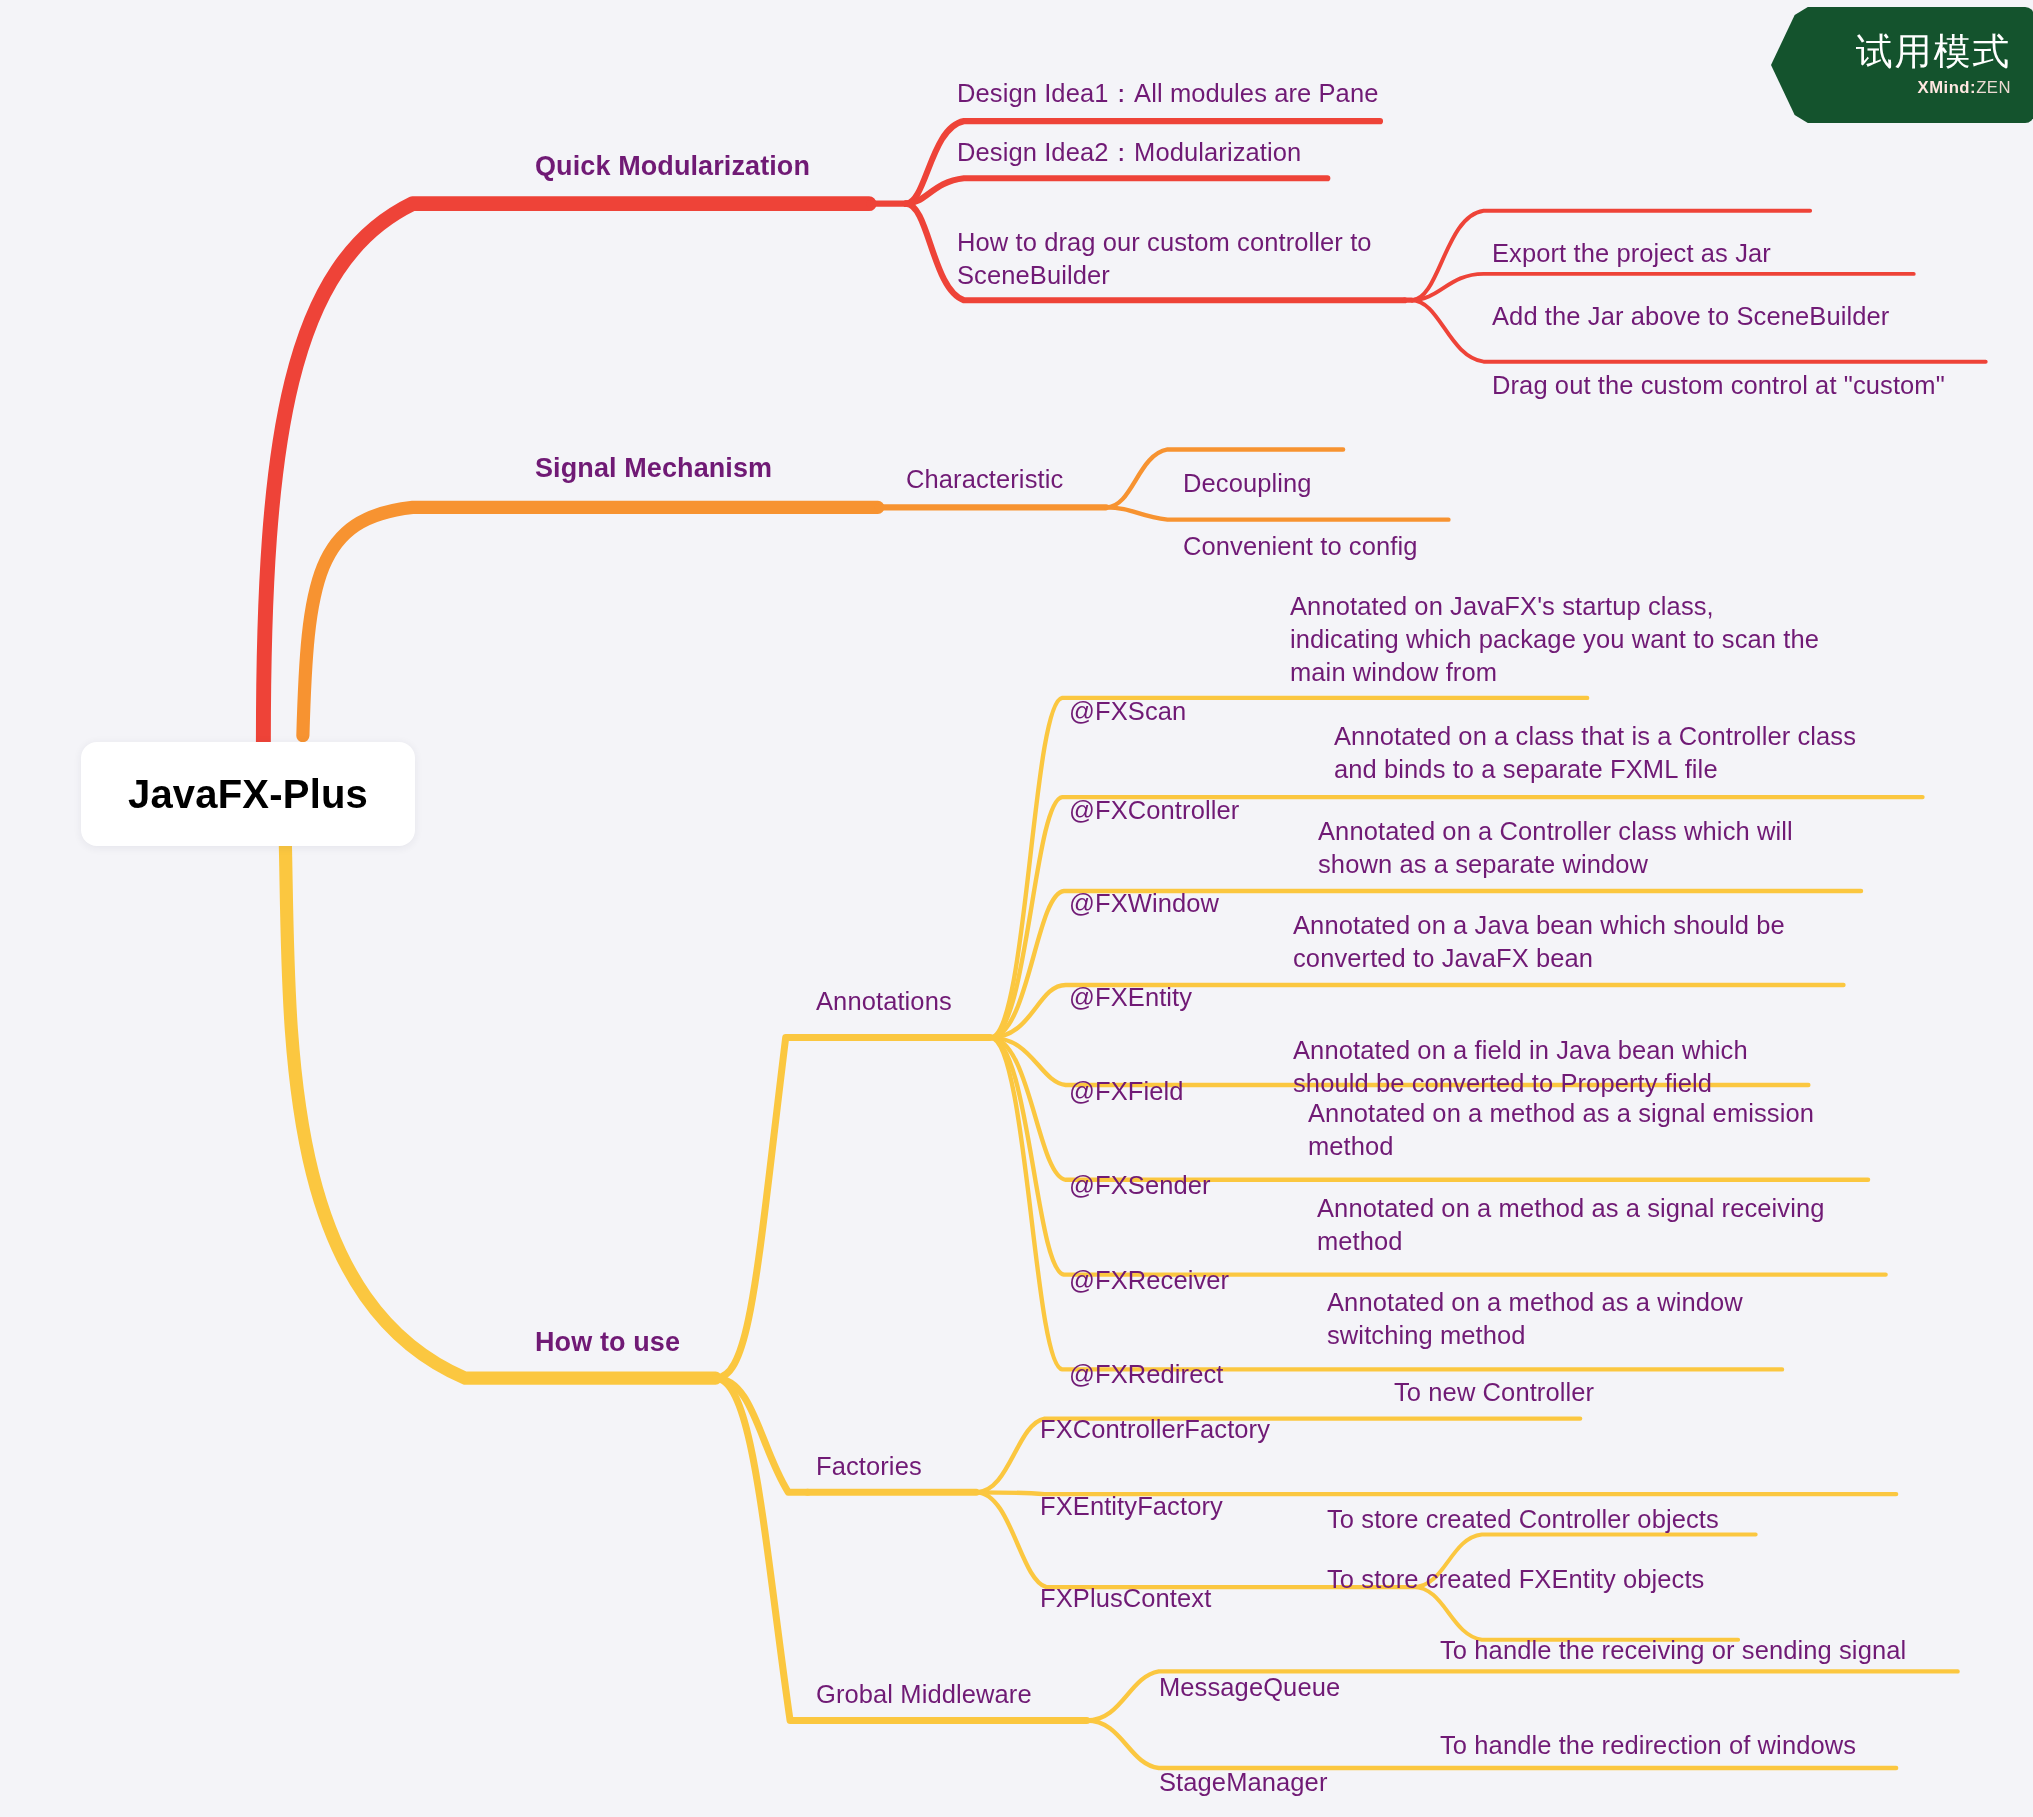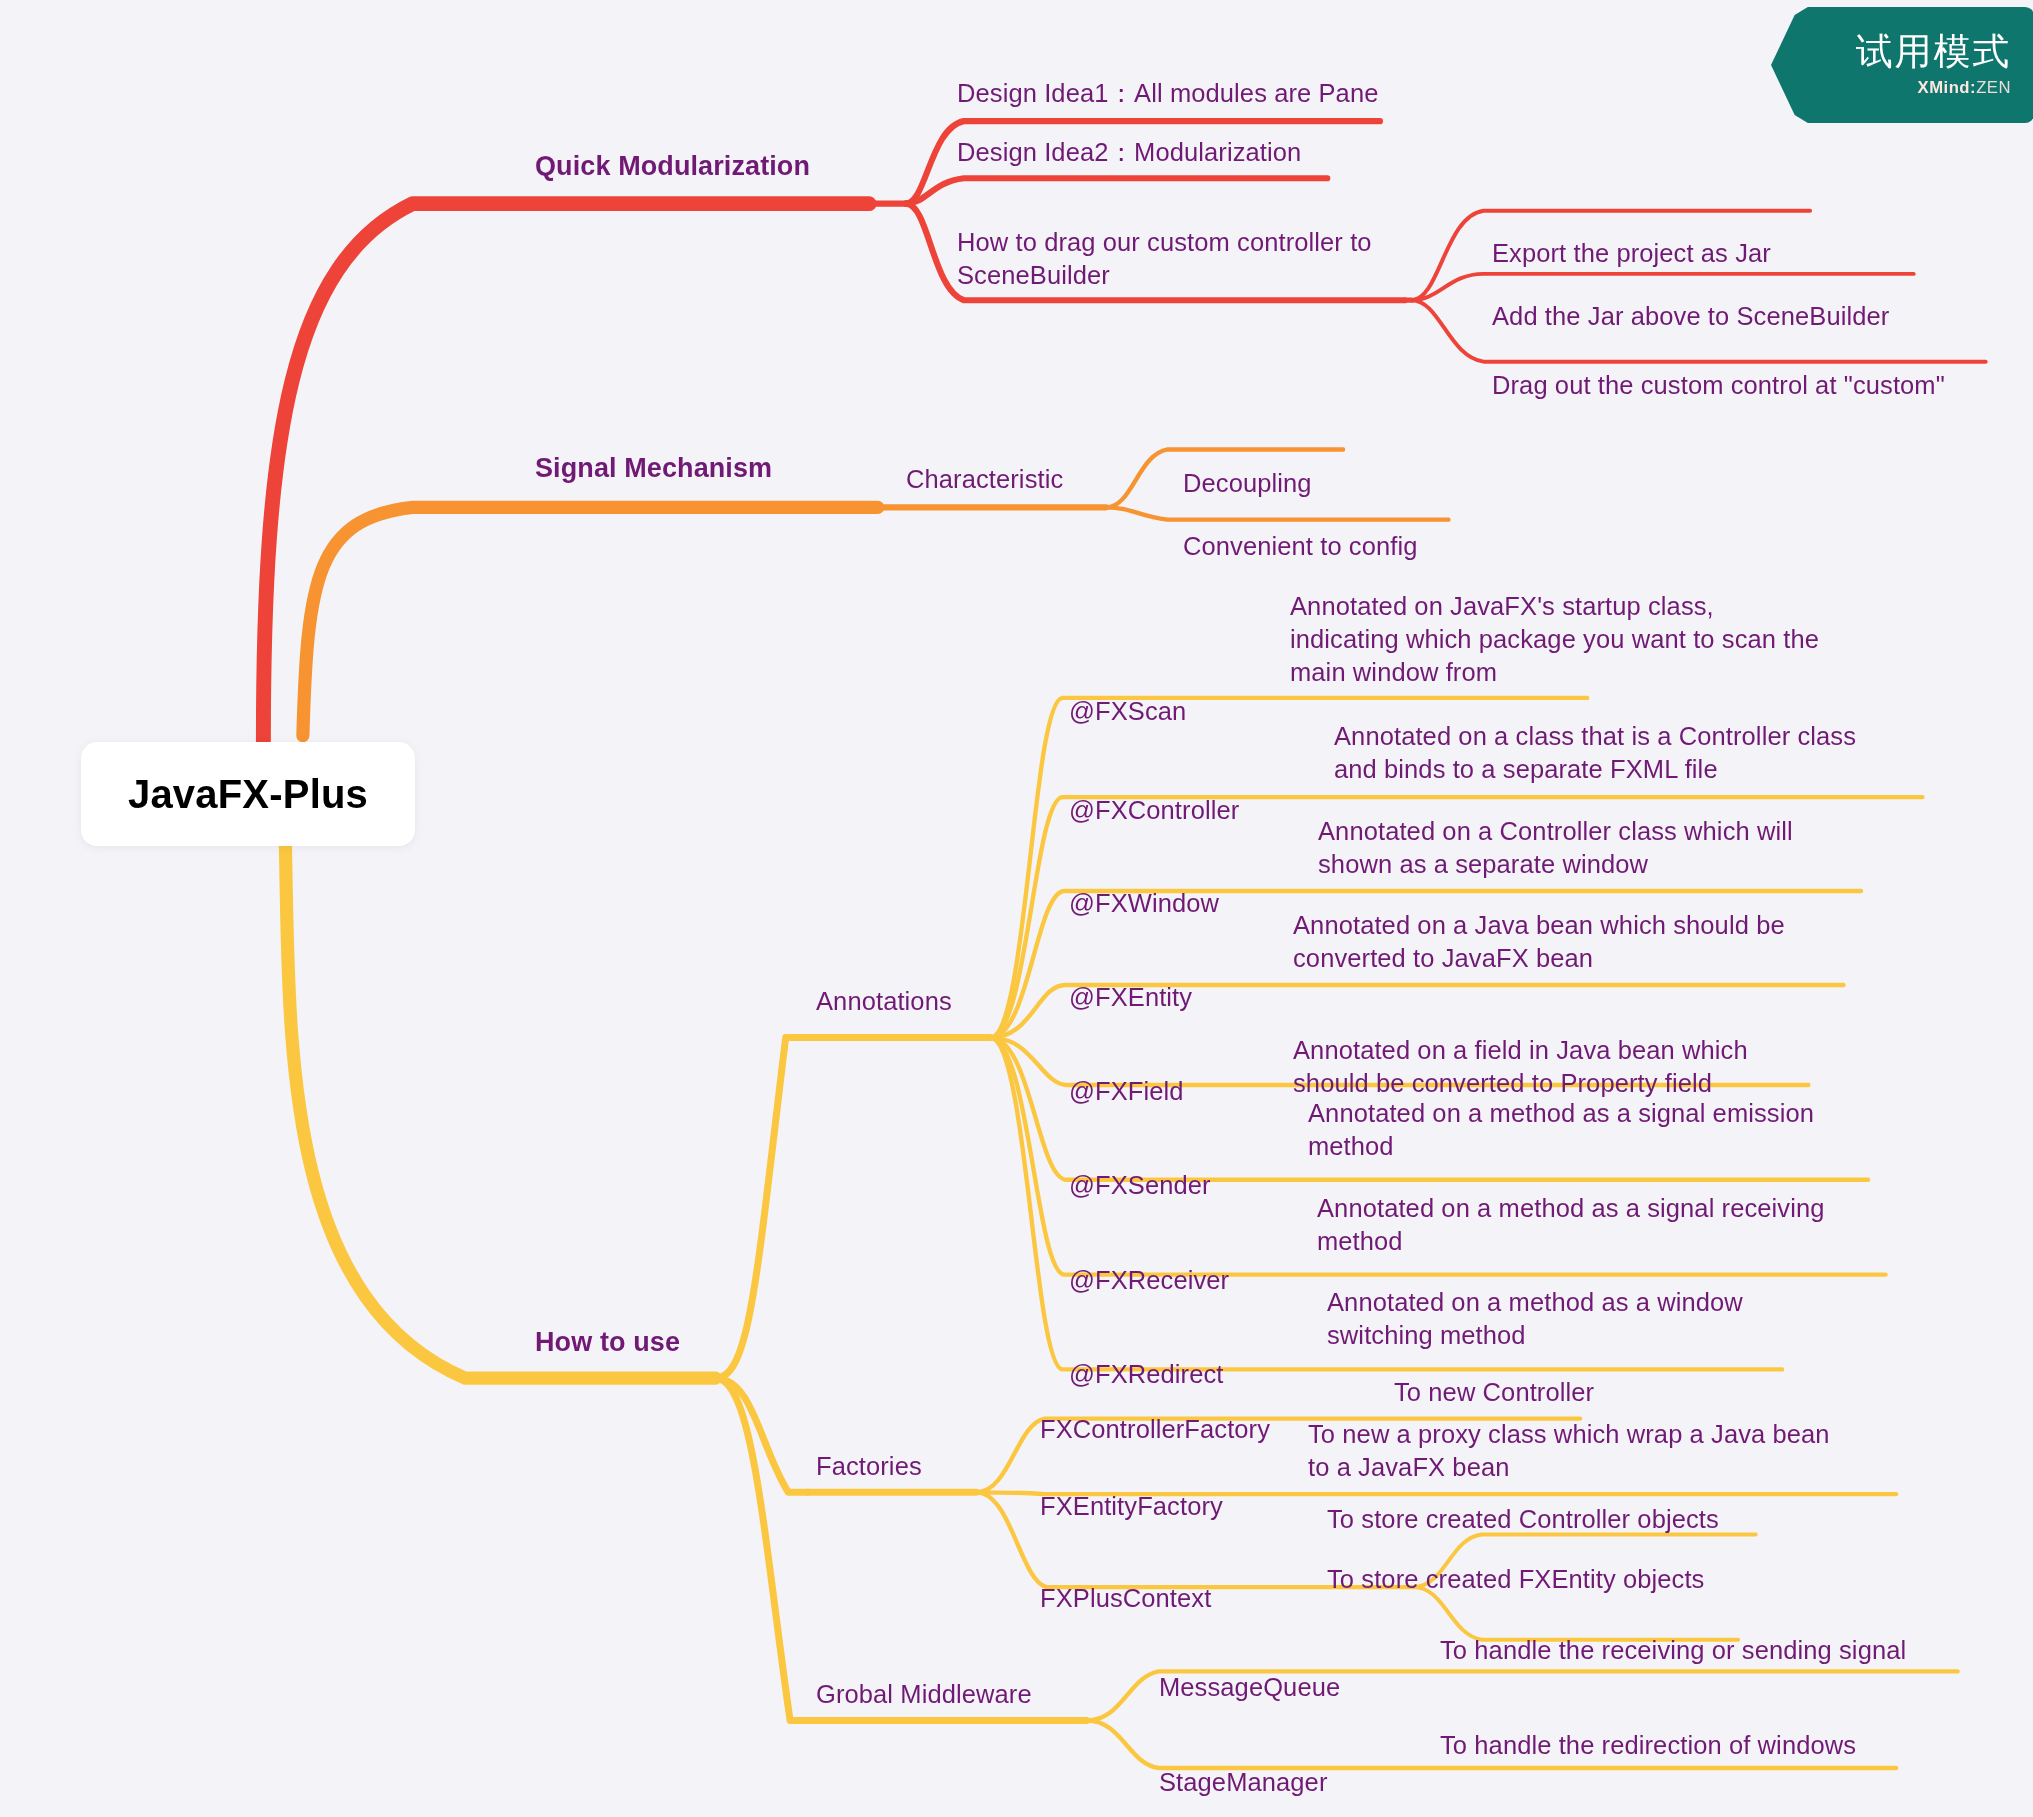--- a/index.html
+++ b/index.html
@@ -59,21 +59,21 @@
     letter-spacing: 0.2px;
   }
 
   
   #trial-badge {
     position: absolute;
     right: 0;
     top: 7px;
     width: 263px;
     height: 116px;
-    background: #0f766e;
+    background: #14532d;
     -webkit-clip-path: polygon(0 50%, 9% 7%, 14% 0, 100% 0, 100% 100%, 14% 100%, 9% 93%);
     clip-path: polygon(0 50%, 9% 7%, 14% 0, 100% 0, 100% 100%, 14% 100%, 9% 93%);
     border-radius: 0 8.8px 8.8px 0;
     display: flex;
     flex-direction: column;
     align-items: flex-end;
     justify-content: center;
     padding-right: 23px;
     box-sizing: border-box;
     z-index: 20;
@@ -220,22 +220,20 @@
 method</div>
 
   <div class="node lvl3" style="left:1069px; top:1321px;">@FXRedirect</div>
   <div class="node lvl4" style="left:1327px; top:1286px;">Annotated on a method as a window
 switching method</div>
 
   <div class="node lvl3" style="left:1040px; top:1376px;">FXControllerFactory</div>
   <div class="node lvl4" style="left:1394px; top:1376px;">To new Controller</div>
 
   <div class="node lvl3" style="left:1040px; top:1453px;">FXEntityFactory</div>
-  <div class="node lvl4" style="left:1308px; top:1418px;">To new a proxy class which wrap a Java bean
-to a JavaFX bean</div>
 
   <div class="node lvl3" style="left:1040px; top:1545px;">FXPlusContext</div>
   <div class="node lvl4" style="left:1327px; top:1503px;">To store created Controller objects</div>
   <div class="node lvl4" style="left:1327px; top:1563px;">To store created FXEntity objects</div>
 
   <div class="node lvl3" style="left:1159px; top:1634px;">MessageQueue</div>
   <div class="node lvl4" style="left:1440px; top:1634px;">To handle the receiving or sending signal</div>
 
   <div class="node lvl3" style="left:1159px; top:1729px;">StageManager</div>
   <div class="node lvl4" style="left:1440px; top:1729px;">To handle the redirection of windows</div>

